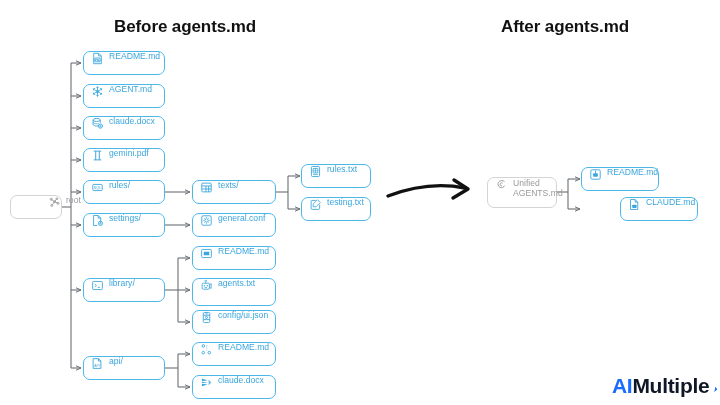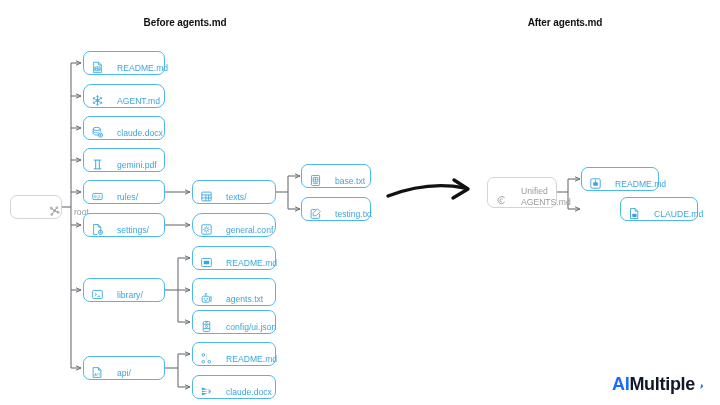--- a/index.html
+++ b/index.html
@@ -22,42 +22,42 @@
   }
   #edges {
     position: absolute;
     left: 0; top: 0;
     width: 720px; height: 405px;
     pointer-events: none;
   }
 
   .title {
     position: absolute;
-    font-size: 10px;
+    font-size: 17px;
     font-weight: bold;
     color: #111111;
     letter-spacing: -0.1px;
     white-space: nowrap;
     text-align: center;
   }
   #title-before { left: 60px; top: 17px; width: 250px; }
   #title-after  { left: 440px; top: 17px; width: 250px; }
 
   .node {
     position: absolute;
     box-sizing: border-box;
     display: flex;
-    align-items: flex-end;
+    align-items: flex-start;
     border: 1.4px solid #4db8e8;
     border-radius: 7px;
     background: #ffffff;
     color: #3aa6dd;
     font-size: 8.6px;
     padding: 0 7px;
-    gap: 13px;
+    gap: 5px;
     line-height: 1.12;
   }
   .node.muted {
     border-color: #d4d4d4;
     color: #9a9a9a;
   }
   .node .ico {
     flex: 0 0 auto;
     width: 13px;
     height: 13px;
@@ -66,21 +66,21 @@
   .node .lbl {
     white-space: pre-line;
     display: block;
   }
   .node.two-line { line-height: 1.22; }
 
   #logo {
     position: absolute;
     left: 612px;
     top: 374px;
-    font-size: 18px;
+    font-size: 21px;
     font-weight: bold;
     letter-spacing: -0.3px;
     white-space: nowrap;
   }
   #logo .ai { color: #1a6bff; }
   #logo .mul { color: #101828; }
   #logo .spark {
     display: inline-block;
     width: 0; height: 0;
     position: relative;
@@ -167,21 +167,21 @@
       <svg viewBox="0 0 16 16" width="13" height="13" fill="none" stroke="#3aa6dd" stroke-width="1.1">
         <path d="M3.3 1.6 h6.2 l3.2 3.2 v9.6 h-9.4 z"></path>
         <path d="M9.4 1.6 v3.3 h3.3"></path>
         <rect x="4.6" y="7.4" width="6.6" height="4.6" rx="0.5"></rect>
         <path d="M5.8 11 v-2.4 l1.1 1.3 1.1 -1.3 v2.4 M9.6 8.6 v2.4 M8.9 10.1 l0.7 0.9 0.7 -0.9" stroke-width="0.85"></path>
       </svg>
     </span>
     <span class="lbl">README.md</span>
   </div>
 
-  <div class="node" style="left:83px; top:84px; width:82px; height:24px;border-radius:8px;">
+  <div class="node" style="left:83px; top:84px; width:82px; height:24px;">
     <span class="ico">
       <svg viewBox="0 0 16 16" width="13" height="13" fill="none" stroke="#3aa6dd" stroke-width="1">
         <path d="M8 1.4 V14.6 M2.3 4.7 L13.7 11.3 M2.3 11.3 L13.7 4.7"></path>
         <path d="M6.6 2.8 L8 4.2 L9.4 2.8 M6.6 13.2 L8 11.8 L9.4 13.2"></path>
         <path d="M3 6.6 L3.1 4.6 L5.1 4.2 M13 9.4 L12.9 11.4 L10.9 11.8"></path>
         <path d="M5.1 11.8 L3.1 11.4 L3 9.4 M10.9 4.2 L12.9 4.6 L13 6.6"></path>
         <circle cx="8" cy="8" r="1.5"></circle>
       </svg>
     </span>
     <span class="lbl">AGENT.md</span>
@@ -257,21 +257,21 @@
   <div class="node" style="left:192px; top:180px; width:84px; height:24px;">
     <span class="ico">
       <svg viewBox="0 0 16 16" width="13" height="13" fill="none" stroke="#3aa6dd" stroke-width="1.1">
         <rect x="2.2" y="2.6" width="11.6" height="10.8" rx="1.1"></rect>
         <path d="M2.2 6.1 H13.8 M2.2 9.8 H13.8 M7.3 6.1 V13.4 M10.6 6.1 V13.4"></path>
       </svg>
     </span>
     <span class="lbl">texts/</span>
   </div>
 
-  <div class="node" style="left:192px; top:213px; width:84px; height:24px;border-radius:10px;">
+  <div class="node" style="left:192px; top:213px; width:84px; height:24px;">
     <span class="ico">
       <svg viewBox="0 0 16 16" width="13" height="13" fill="none" stroke="#3aa6dd" stroke-width="1.1">
         <rect x="2.2" y="2.2" width="11.6" height="11.6" rx="1.6"></rect>
         <circle cx="8" cy="8" r="2.1"></circle>
         <path d="M8 3.6 V4.8 M8 11.2 V12.4 M3.6 8 H4.8 M11.2 8 H12.4
                  M5 5 L5.9 5.9 M10.1 10.1 L11 11 M11 5 L10.1 5.9 M5.9 10.1 L5 11" stroke-width="0.85"></path>
       </svg>
     </span>
     <span class="lbl">general.conf</span>
   </div>
@@ -338,21 +338,21 @@
 
   <div class="node" style="left:301px; top:164px; width:70px; height:24px;">
     <span class="ico">
       <svg viewBox="0 0 16 16" width="13" height="13" fill="none" stroke="#3aa6dd" stroke-width="1.1">
         <rect x="3" y="1.8" width="10" height="12.4" rx="1.2"></rect>
         <rect x="5.1" y="4.2" width="5.8" height="5.6" rx="0.5"></rect>
         <path d="M5.1 11.8 H10.9" stroke-width="0.95"></path>
         <path d="M8 4.2 V9.8 M5.1 7 H10.9" stroke-width="0.8"></path>
       </svg>
     </span>
-    <span class="lbl">base.txt</span>
+    <span class="lbl">rules.txt</span>
   </div>
 
   <div class="node" style="left:301px; top:197px; width:70px; height:24px;">
     <span class="ico">
       <svg viewBox="0 0 16 16" width="13" height="13" fill="none" stroke="#3aa6dd" stroke-width="1.1">
         <path d="M13.1 8.2 v4.5 a1.3 1.3 0 0 1 -1.3 1.3 H3.9 a1.3 1.3 0 0 1 -1.3 -1.3 V4.3
                  a1.3 1.3 0 0 1 1.3 -1.3 H8.2"></path>
         <path d="M10.4 2.1 L13.9 5.6 L8.7 10.8 L5.2 10.8 L5.2 7.3 Z" stroke-width="1"></path>
       </svg>
     </span>

